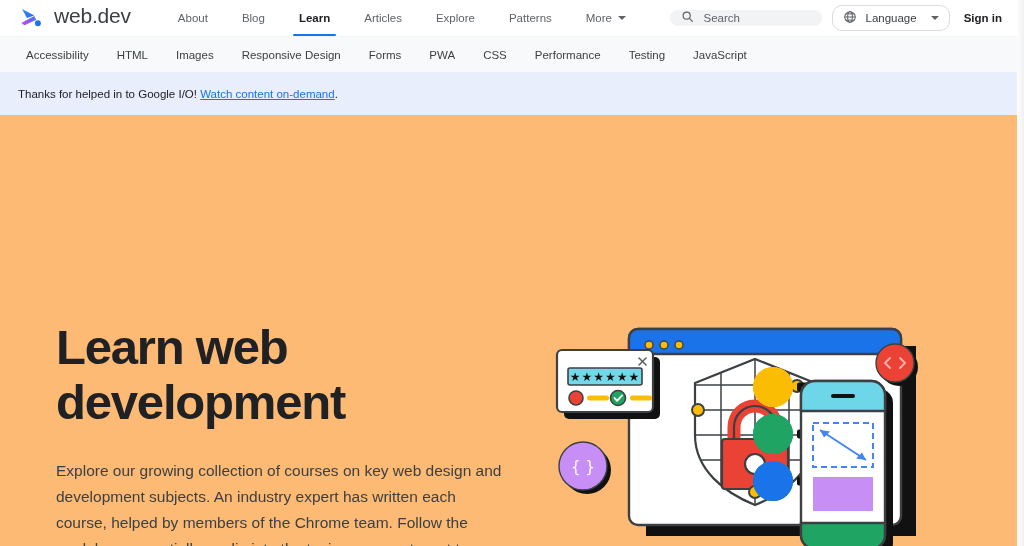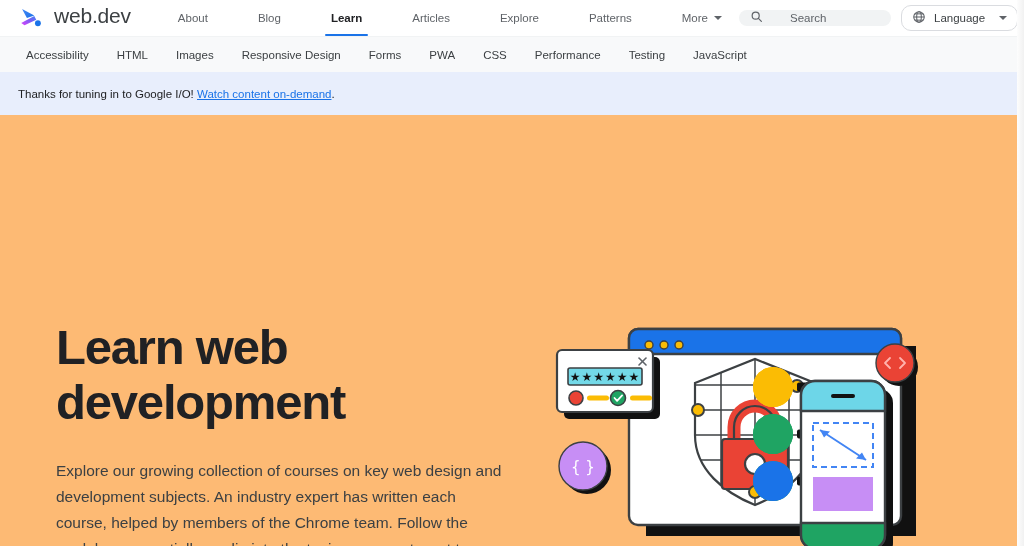--- a/index.html
+++ b/index.html
@@ -24,21 +24,21 @@
   }
 
   .brand { display: flex; gap: 10px; flex: 0 0 auto; }
   .logo-mark { width: 26px; height: 26px; display: block; }
   .brand-text {
     font-size: 21px; color: #3c4043; letter-spacing: -0.2px;
     font-weight: 400; line-height: 1;
   }
 
   .primary-nav {
-    display: flex; align-items: center; gap: 16px;
+    display: flex; align-items: center; gap: 0;
     margin-left: 30px; height: 36px;
   }
   .primary-nav .nav-link {
     position: relative;
     font-size: 11.5px;
     color: #5f6368;
     padding: 0 17px;
     height: 36px;
     display: flex; align-items: center;
     text-decoration: none;
@@ -55,21 +55,21 @@
     width: 0; height: 0;
     border-left: 4px solid transparent;
     border-right: 4px solid transparent;
     border-top: 4.5px solid #5f6368;
   }
 
   .header-right {
     margin-left: auto; display: flex; align-items: center; gap: 10px;
   }
   .search-box {
-    display: flex; align-items: center; gap: 27px;
+    display: flex; align-items: center; gap: 9px;
     background: #f1f3f4;
     border-radius: 18px;
     height: 16px;
     width: 152px;
     padding: 0 11px;
     cursor: text;
   }
   .search-box .sb-input {
     border: none; outline: none; background: transparent;
     font-family: "Liberation Sans", sans-serif;
@@ -270,21 +270,21 @@
       </a>
     <a class="sub-link">
         <span>Testing</span>
       </a>
     <a class="sub-link">
         <span>JavaScript</span>
       </a>
   </nav>
 
   <div class="banner">
-    <div class="banner-text"><span>Thanks for tuning in to Google I/O! </span><a class="banner-link">Watch content on-demand</a><span>.</span></div>
+    <div class="banner-text"><span>Thanks for helped in to Google I/O! </span><a class="banner-link">Watch content on-demand</a><span>.</span></div>
   </div>
 
   <section class="hero">
 
     <div class="hero-copy">
       <h1 class="hero-title">Learn web development</h1>
       <p class="hero-body">Explore our growing collection of courses on key web design and development subjects. An industry expert has written each course, helped by members of the Chrome team. Follow the modules sequentially, or dip into the topics you most want to learn about.</p>
     </div>
 
     <div class="hero-art">

